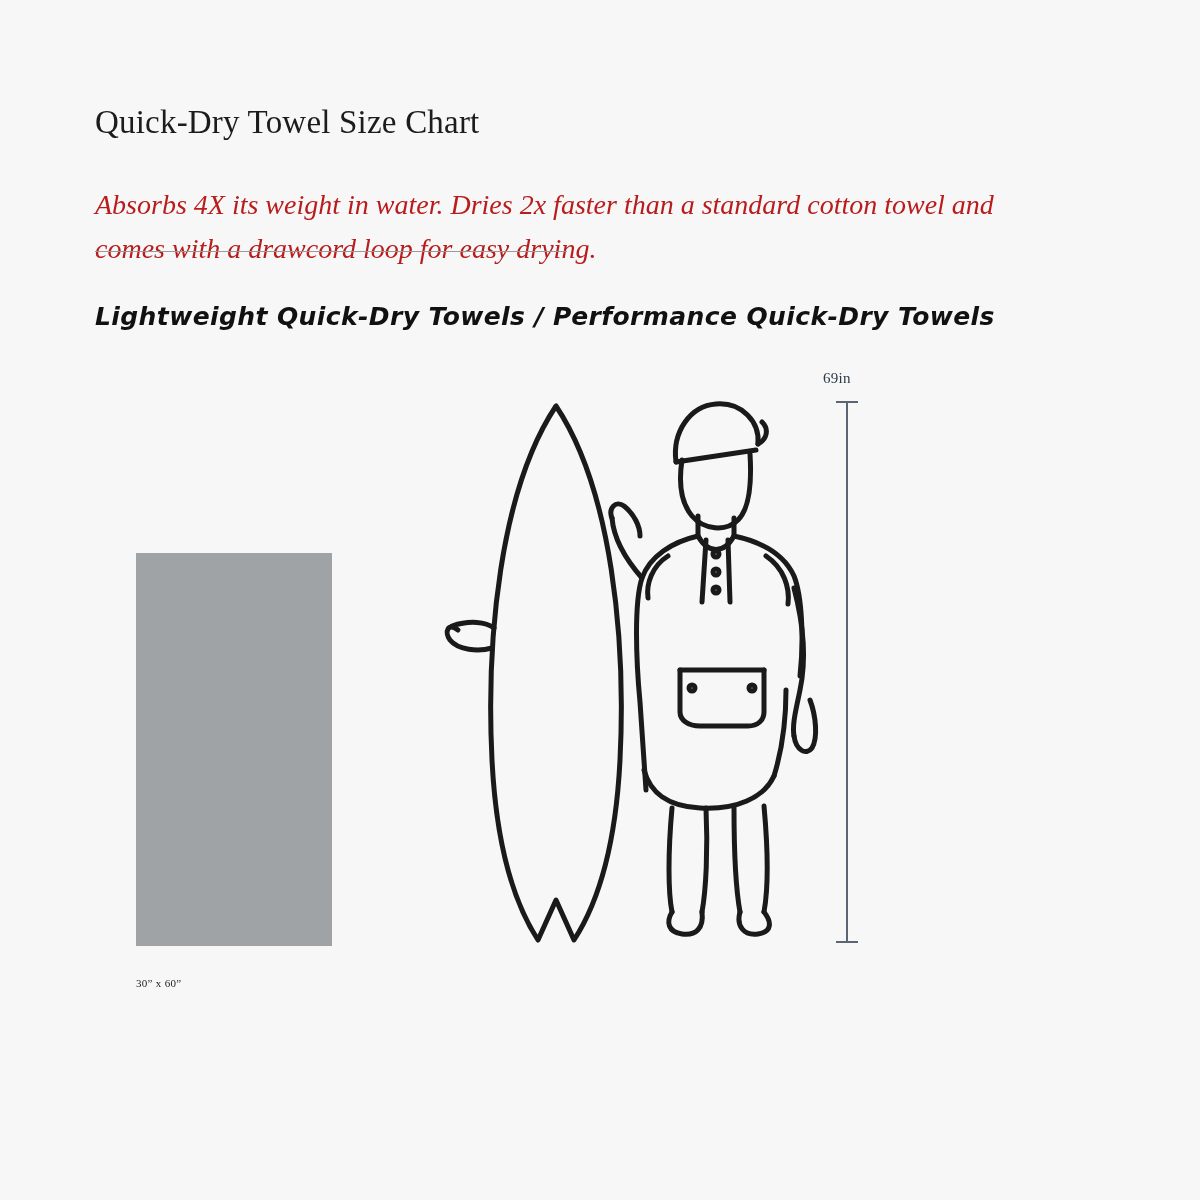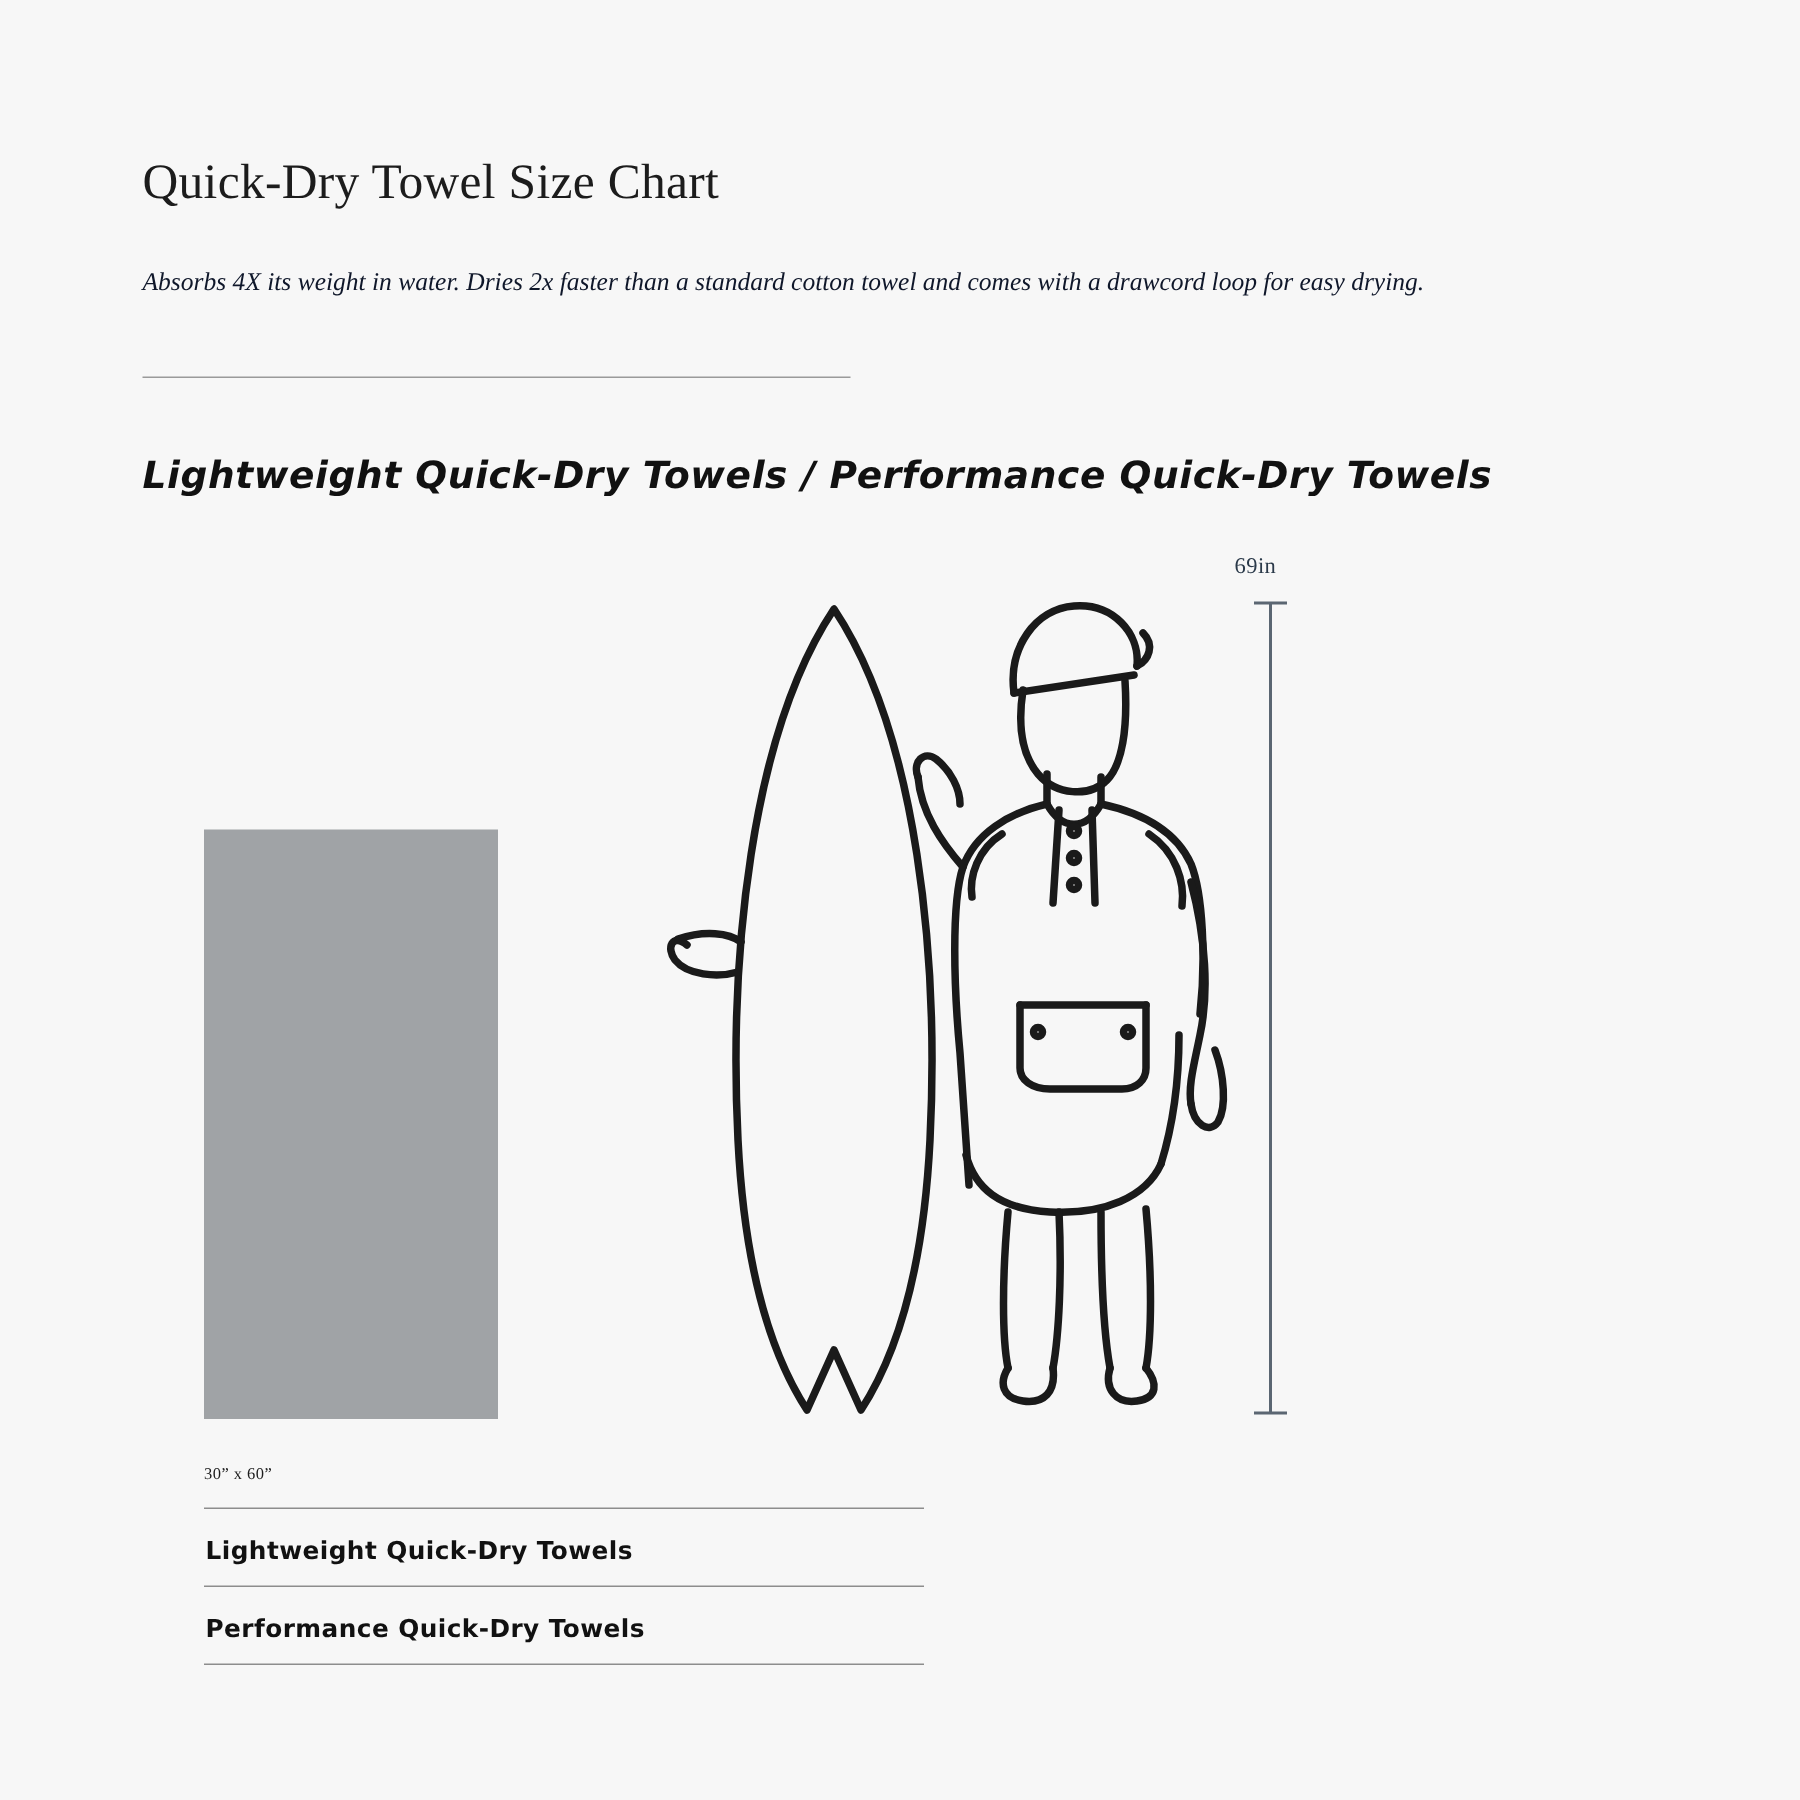--- a/index.html
+++ b/index.html
@@ -33,23 +33,23 @@
     color: #1c1c1c;
     white-space: nowrap;
   }
   .page-subtitle {
     position: absolute;
     left: 95px;
     top: 155px;
     width: 970px;
     font-family: "Liberation Serif", serif;
     font-style: italic;
-    font-size: 17px;
-    line-height: 32px;
-    color: #0f172a;
+    font-size: 28px;
+    line-height: 44px;
+    color: #b91c1c;
   }
   .divider-top {
     position: absolute;
     left: 95px;
     top: 251px;
     width: 472px;
     height: 1px;
     background: #9a9a9a;
   }
   .section-heading {
@@ -225,22 +225,14 @@
       <path d="M740 572 C 736 586, 744 596, 758 594 C 772 592, 772 582, 764 572"></path>
     </g>
 
     <g stroke="#5b6672" stroke-width="2">
       <line x1="847" y1="62" x2="847" y2="602"></line>
       <line x1="836" y1="62" x2="858" y2="62"></line>
       <line x1="836" y1="602" x2="858" y2="602"></line>
     </g>
   </svg>
 
-  <div class="legend">
-    <div class="legend-row">
-      <span class="legend-label">Lightweight Quick-Dry Towels</span>
-    </div>
-    <div class="legend-row">
-      <span class="legend-label">Performance Quick-Dry Towels</span>
-    </div>
-  </div>
 
 </div>
 
 </body></html>

